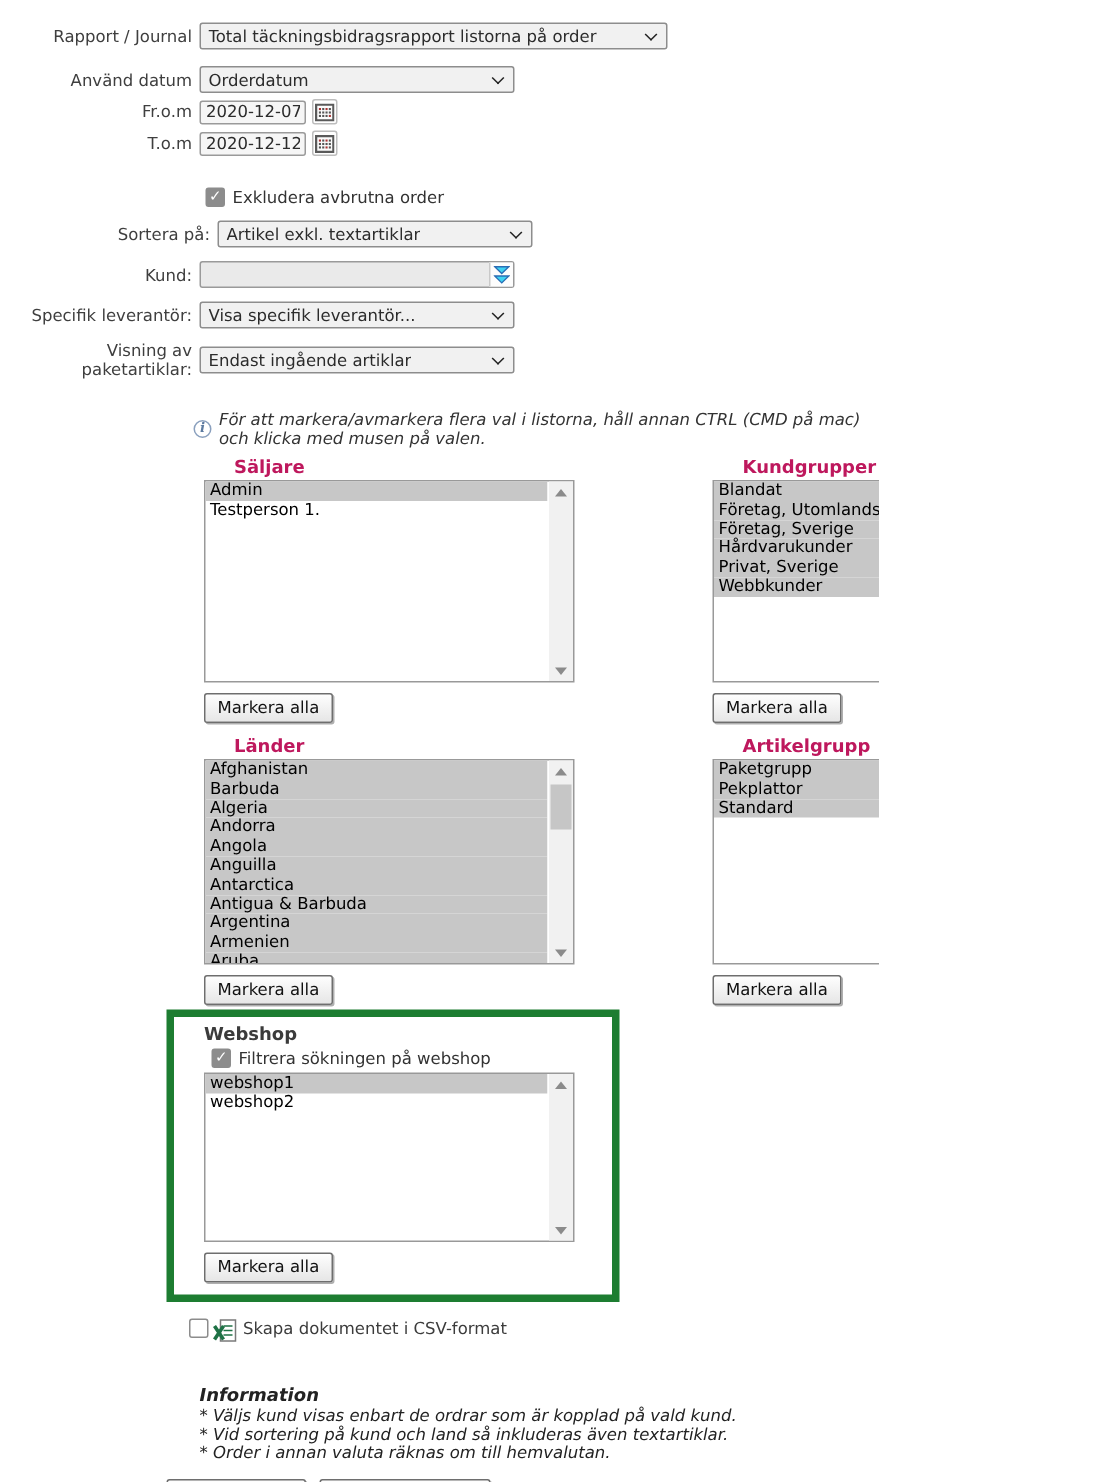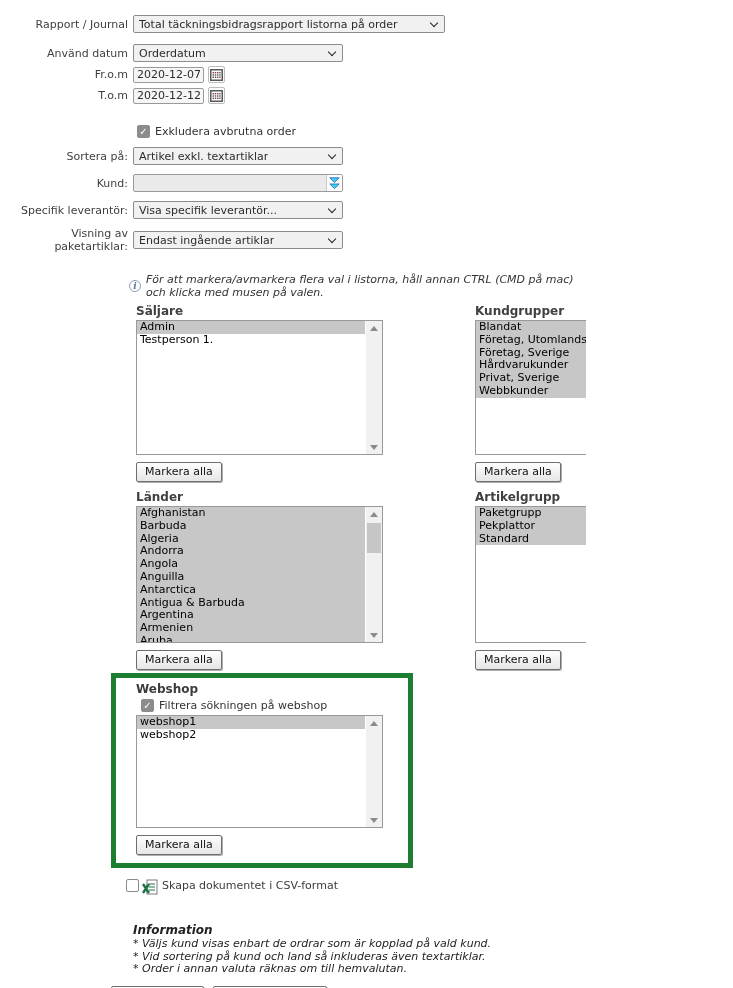--- a/index.html
+++ b/index.html
@@ -26,21 +26,21 @@
   .kund-wrap input { flex:1; border:none; background:transparent; height:14px; font-size:11px; padding:0 3px; outline:none; }
   .kund-btn { width:16px; height:16px; background:#fdfdfd; border-left:1px solid #c9c9c9;
               display:flex; align-items:center; justify-content:center; cursor:pointer; }
 
   
   #row-report   { margin-bottom:11px; }
   #row-datetype { margin-bottom:4px; }
   #row-from     { margin-bottom:4px; }
   #row-to       { margin-bottom:21px; }
   #row-exclude  { margin-bottom:9px; }
-  #row-sort     { margin-bottom:9px; }
+  #row-sort     { margin-bottom:9px;margin-left:12px; }
   #row-kund     { margin-bottom:9px; }
   #row-supplier { margin-bottom:8px; }
   #row-package  { margin-bottom:25px; }
 
   
   .cb { width:13px; height:13px; border-radius:2px; border:1px solid #8c8c8c; background:#fff;
         display:inline-flex; align-items:center; justify-content:center; cursor:pointer; flex:0 0 13px; }
   .cb.checked { background:#8c8c8c; border-color:#8c8c8c; }
   .cb.checked::after { content:"✓"; color:#fff; font-size:10px; line-height:11px; font-weight:bold; }
   .cb-label { margin-left:5px; color:#333; }
@@ -48,21 +48,21 @@
   
   .info-row { margin-left:129px; display:flex; align-items:center; margin-bottom:11px; height:15px; }
   .info-icon { width:12px; height:12px; border-radius:50%; border:1px solid #8aa0be; color:#5c7aa0;
                display:inline-flex; align-items:center; justify-content:center; margin-right:5px; flex:0 0 12px; }
   .info-icon::after { content:"i"; font:italic bold 9px "DejaVu Serif", serif; }
   .info-text { font-style:italic; color:#333; }
 
   
   .cols { margin-left:136px; width:586px; display:grid; grid-template-columns:247px 247px; column-gap:92px; }
   .cols-r1 { margin-bottom:8px; }
-  .list-title { font-weight:bold; font-size:12px; color:#404040; margin-bottom:2px; }
+  .list-title { font-weight:bold; font-size:12px; color:#be185d; margin-bottom:2px;margin-left:20px; }
   .listbox { position:relative; border:1px solid #999; background:#fff; width:247px; }
   .h135 { height:135px; } .h137 { height:137px; } .h113 { height:113px; }
   .list-items { position:absolute; top:0; left:0; right:17px; bottom:0; overflow:hidden; }
   .list-option { height:12.8px; line-height:12.8px; padding-left:3px; color:#000; white-space:nowrap; cursor:default; }
   .list-option.selected { background:#c7c7c7; }
   .vscroll { position:absolute; top:0; right:0; bottom:0; width:16px; background:#f1f1f1; }
   .sarrow { position:absolute; left:0; width:16px; height:14px; display:flex; align-items:center; justify-content:center; cursor:pointer; }
   .sarrow.up { top:0; } .sarrow.down { bottom:0; }
   .tri-up { width:0; height:0; border-left:4px solid transparent; border-right:4px solid transparent; border-bottom:5px solid #8b8b8b; }
   .tri-down { width:0; height:0; border-left:4px solid transparent; border-right:4px solid transparent; border-top:5px solid #8b8b8b; }

